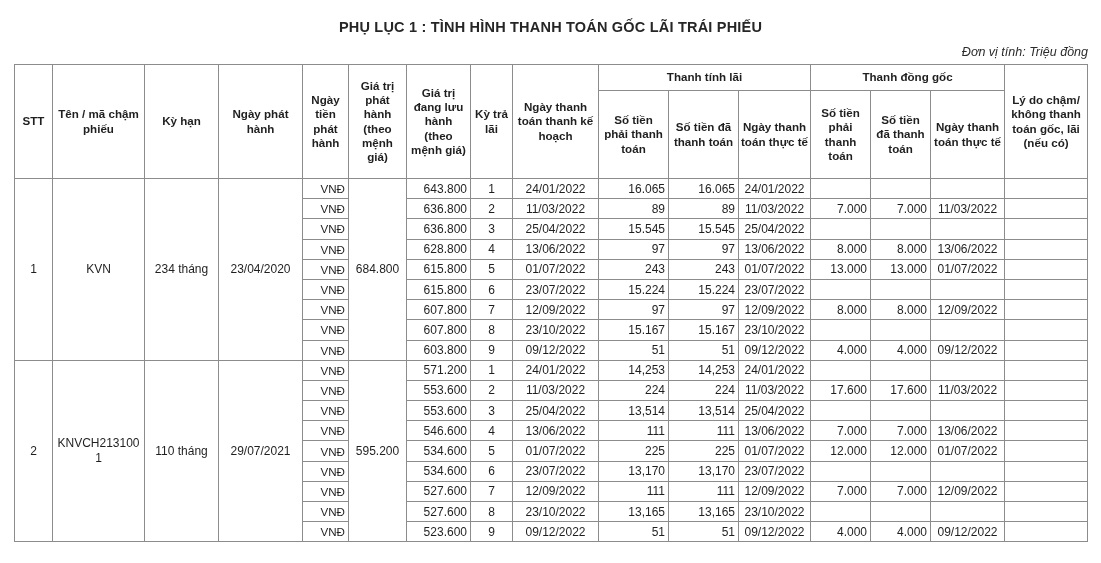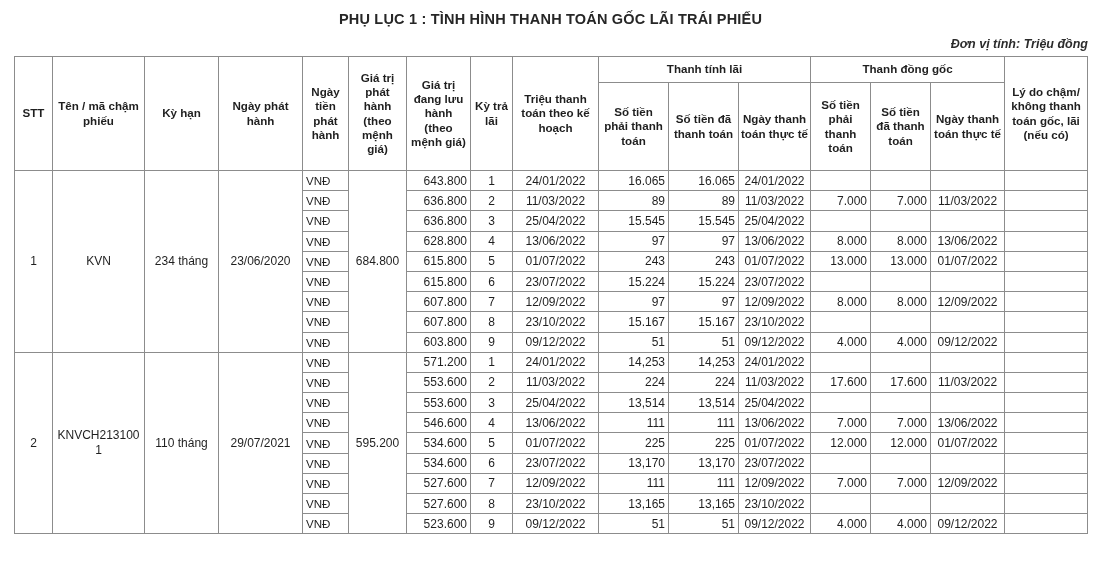--- a/index.html
+++ b/index.html
@@ -18,31 +18,30 @@
     position: relative;
     width: 1101px;
     height: 563px;
     box-sizing: border-box;
   }
   .doc-title {
     text-align: center;
     font-weight: bold;
     font-size: 14.5px;
     letter-spacing: 0.2px;
-    padding-top: 11px;
+    padding-top: 19px;
     color: #262626;
   }
   .unit-line {
     text-align: right;
     font-style: italic;
     font-size: 12.5px;
     padding-right: 13px;
     padding-top: 10px;
     color: #2b2b2b;
-    font-weight: bold;
   }
   table.main {
     border-collapse: collapse;
     table-layout: fixed;
     margin-left: 14px;
     margin-top: 5px;
     width: 1073px;
     font-size: 11.5px;
   }
   table.main th, table.main td {
@@ -66,21 +65,21 @@
   }
   td.c { text-align: center; }
   td.r { text-align: right; padding-right: 5px; }
   tbody tr { height: 20.2px; }
   td.bondcell {
     text-align: center;
     font-size: 12px;
     line-height: 1.25;
   }
   td.num { font-size: 12px; }
-  td.ccy { font-size: 11.6px; text-align: left; }
+  td.ccy { font-size: 11.6px; text-align: right; }
   .wrapid { word-break: break-all; }
 </style>
 </head>
 <body>
 
 <div class="page">
 
   <div class="doc-title">PHỤ LỤC 1 : TÌNH HÌNH THANH TOÁN GỐC LÃI TRÁI PHIẾU</div>
   <div class="unit-line">Đơn vị tính: Triệu đồng</div>
 
@@ -106,40 +105,40 @@
     <thead>
       <tr class="grp-head">
         <th rowspan="2">STT</th>
         <th rowspan="2">Tên / mã chậm phiếu</th>
         <th rowspan="2">Kỳ hạn</th>
         <th rowspan="2">Ngày phát hành</th>
         <th rowspan="2">Ngày tiền phát hành</th>
         <th rowspan="2">Giá trị phát hành (theo mệnh giá)</th>
         <th rowspan="2">Giá trị đang lưu hành (theo mệnh giá)</th>
         <th rowspan="2">Kỳ trả lãi</th>
-        <th rowspan="2">Triệu thanh toán theo kế hoạch</th>
+        <th rowspan="2">Ngày thanh toán thanh kế hoạch</th>
         <th colspan="3">Thanh tính lãi</th>
         <th colspan="3">Thanh đồng gốc</th>
         <th rowspan="2">Lý do chậm/ không thanh toán gốc, lãi (nếu có)</th>
       </tr>
       <tr class="sub-head">
         <th>Số tiền phải thanh toán</th>
         <th>Số tiền đã thanh toán</th>
         <th>Ngày thanh toán thực tế</th>
         <th>Số tiền phải thanh toán</th>
         <th>Số tiền đã thanh toán</th>
         <th>Ngày thanh toán thực tế</th>
       </tr>
     </thead>
     <tbody id="table-body">
         <tr>
           <td class="bondcell" rowspan="9">1</td>
           <td class="bondcell wrapid" rowspan="9">KVN</td>
           <td class="bondcell" rowspan="9">234 tháng</td>
-          <td class="bondcell" rowspan="9">23/06/2020</td>
+          <td class="bondcell" rowspan="9">23/04/2020</td>
           <td class="ccy">VNĐ</td>
           <td class="bondcell num" rowspan="9">684.800</td>
           <td class="r num">643.800</td>
           <td class="c num">1</td>
           <td class="c num">24/01/2022</td>
           <td class="r num">16.065</td>
           <td class="r num">16.065</td>
           <td class="c num">24/01/2022</td>
           <td class="r num"></td>
           <td class="r num"></td>

